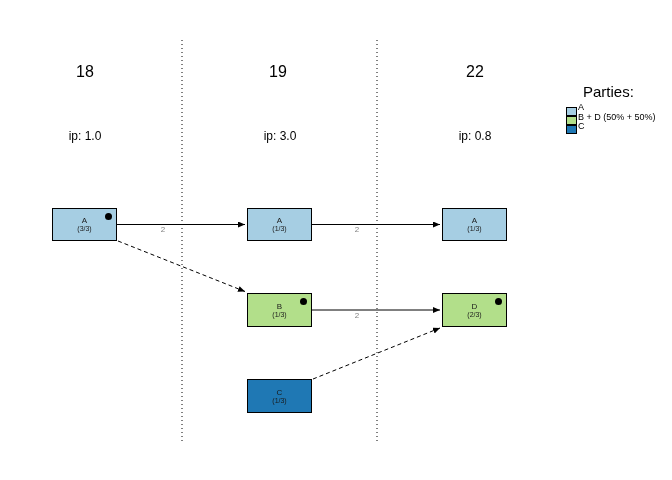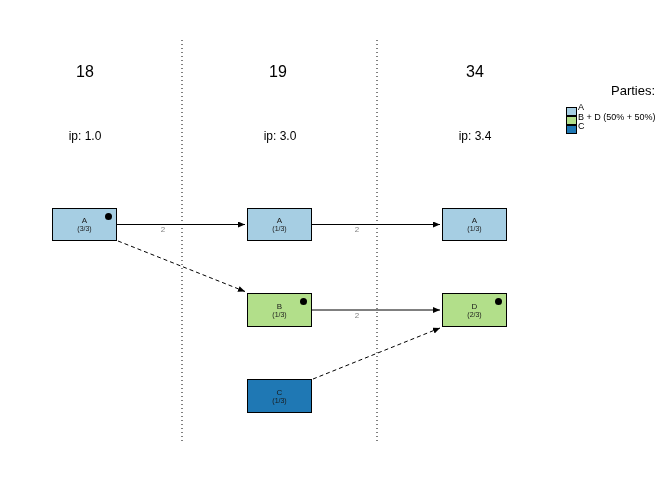--- a/index.html
+++ b/index.html
@@ -78,24 +78,23 @@
     width: 7px;
     height: 7px;
     border-radius: 50%;
     background: #000000;
   }
 
   .legend-title {
     position: absolute;
     left: 583px;
     top: 83px;
-    font-size: 13px;
+    font-size: 15px;
     color: #000000;
     white-space: nowrap;
-    margin-left: 28px;
   }
   .legend-swatches {
     position: absolute;
     left: 566px;
     top: 107px;
   }
   .legend-swatches .swatch {
     display: block;
     width: 11px;
     height: 9px;
@@ -113,25 +112,25 @@
     white-space: nowrap;
   }
 </style>
 </head>
 <body>
 
 <div class="canvas">
 
   <div class="time-label" style="left:85px;  top:63px;">18</div>
   <div class="time-label" style="left:278px; top:63px;">19</div>
-  <div class="time-label" style="left:475px; top:63px;">34</div>
+  <div class="time-label" style="left:475px; top:63px;">22</div>
 
   <div class="ip-label" style="left:85px;  top:129px;">ip: 1.0</div>
   <div class="ip-label" style="left:280px; top:129px;">ip: 3.0</div>
-  <div class="ip-label" style="left:475px; top:129px;">ip: 3.4</div>
+  <div class="ip-label" style="left:475px; top:129px;">ip: 0.8</div>
 
   <svg id="edges-layer" width="672" height="480">
     <defs>
       <marker id="arrow" markerUnits="userSpaceOnUse" markerWidth="8" markerHeight="8" refX="7" refY="3" orient="auto">
         <path d="M0,0 L7,3 L0,6 z" fill="#000000"></path>
       </marker>
     </defs>
     <g id="edge-group">
         <line x1="182" y1="40" x2="182" y2="441" class="divider"></line>
         <line x1="377" y1="40" x2="377" y2="441" class="divider"></line>

